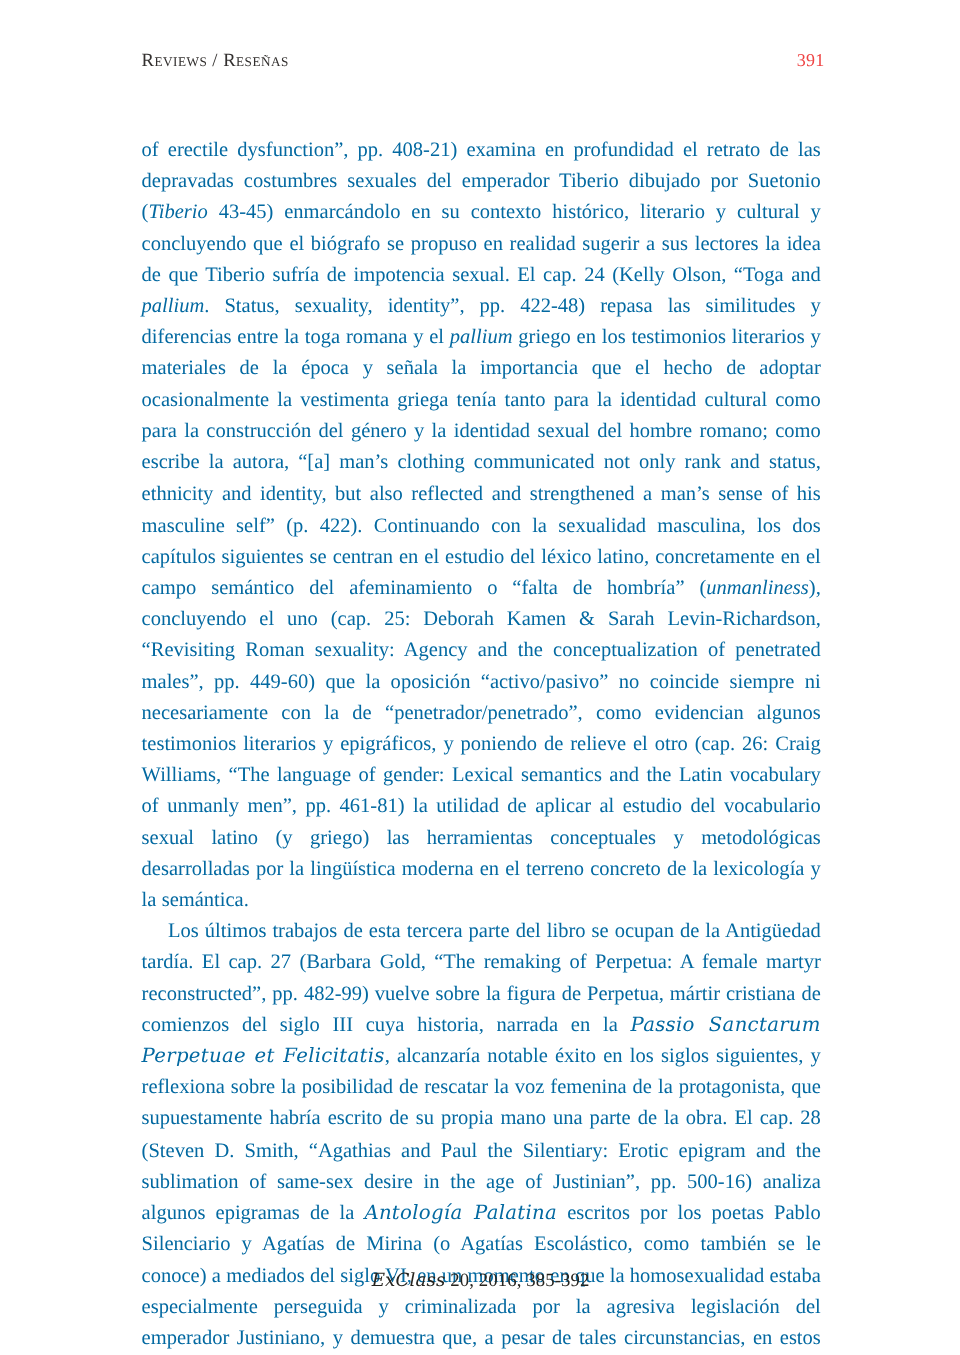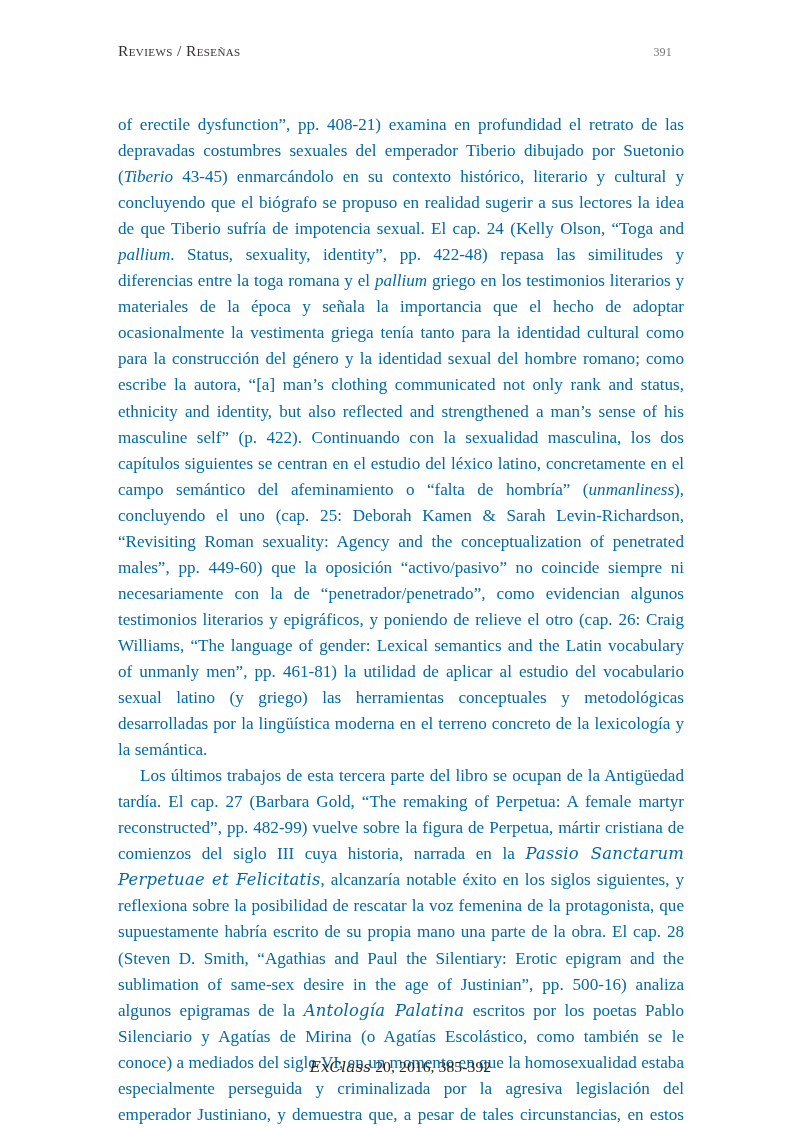--- a/index.html
+++ b/index.html
@@ -19,37 +19,37 @@
   .page {
     position: absolute;
     inset: 0;
     background: #ffffff;
   }
 
   
   .running-head {
     position: absolute;
     left: 118px;
-    right: 128px;
+    right: 113px;
     top: 42px;
     height: 26px;
     display: flex;
     align-items: baseline;
     justify-content: space-between;
   }
   .running-head-title {
     font-variant: small-caps;
     font-size: 15.5px;
     letter-spacing: 0.4px;
     color: #33302f;
     white-space: nowrap;
   }
   .running-head-folio {
-    font-size: 12px;
-    color: #737373;
+    font-size: 15px;
+    color: #ef4444;
     letter-spacing: 0.2px;
   }
 
   
   .textblock {
     position: absolute;
     left: 118px;
     top: 112px;
     width: 566px;
   }

